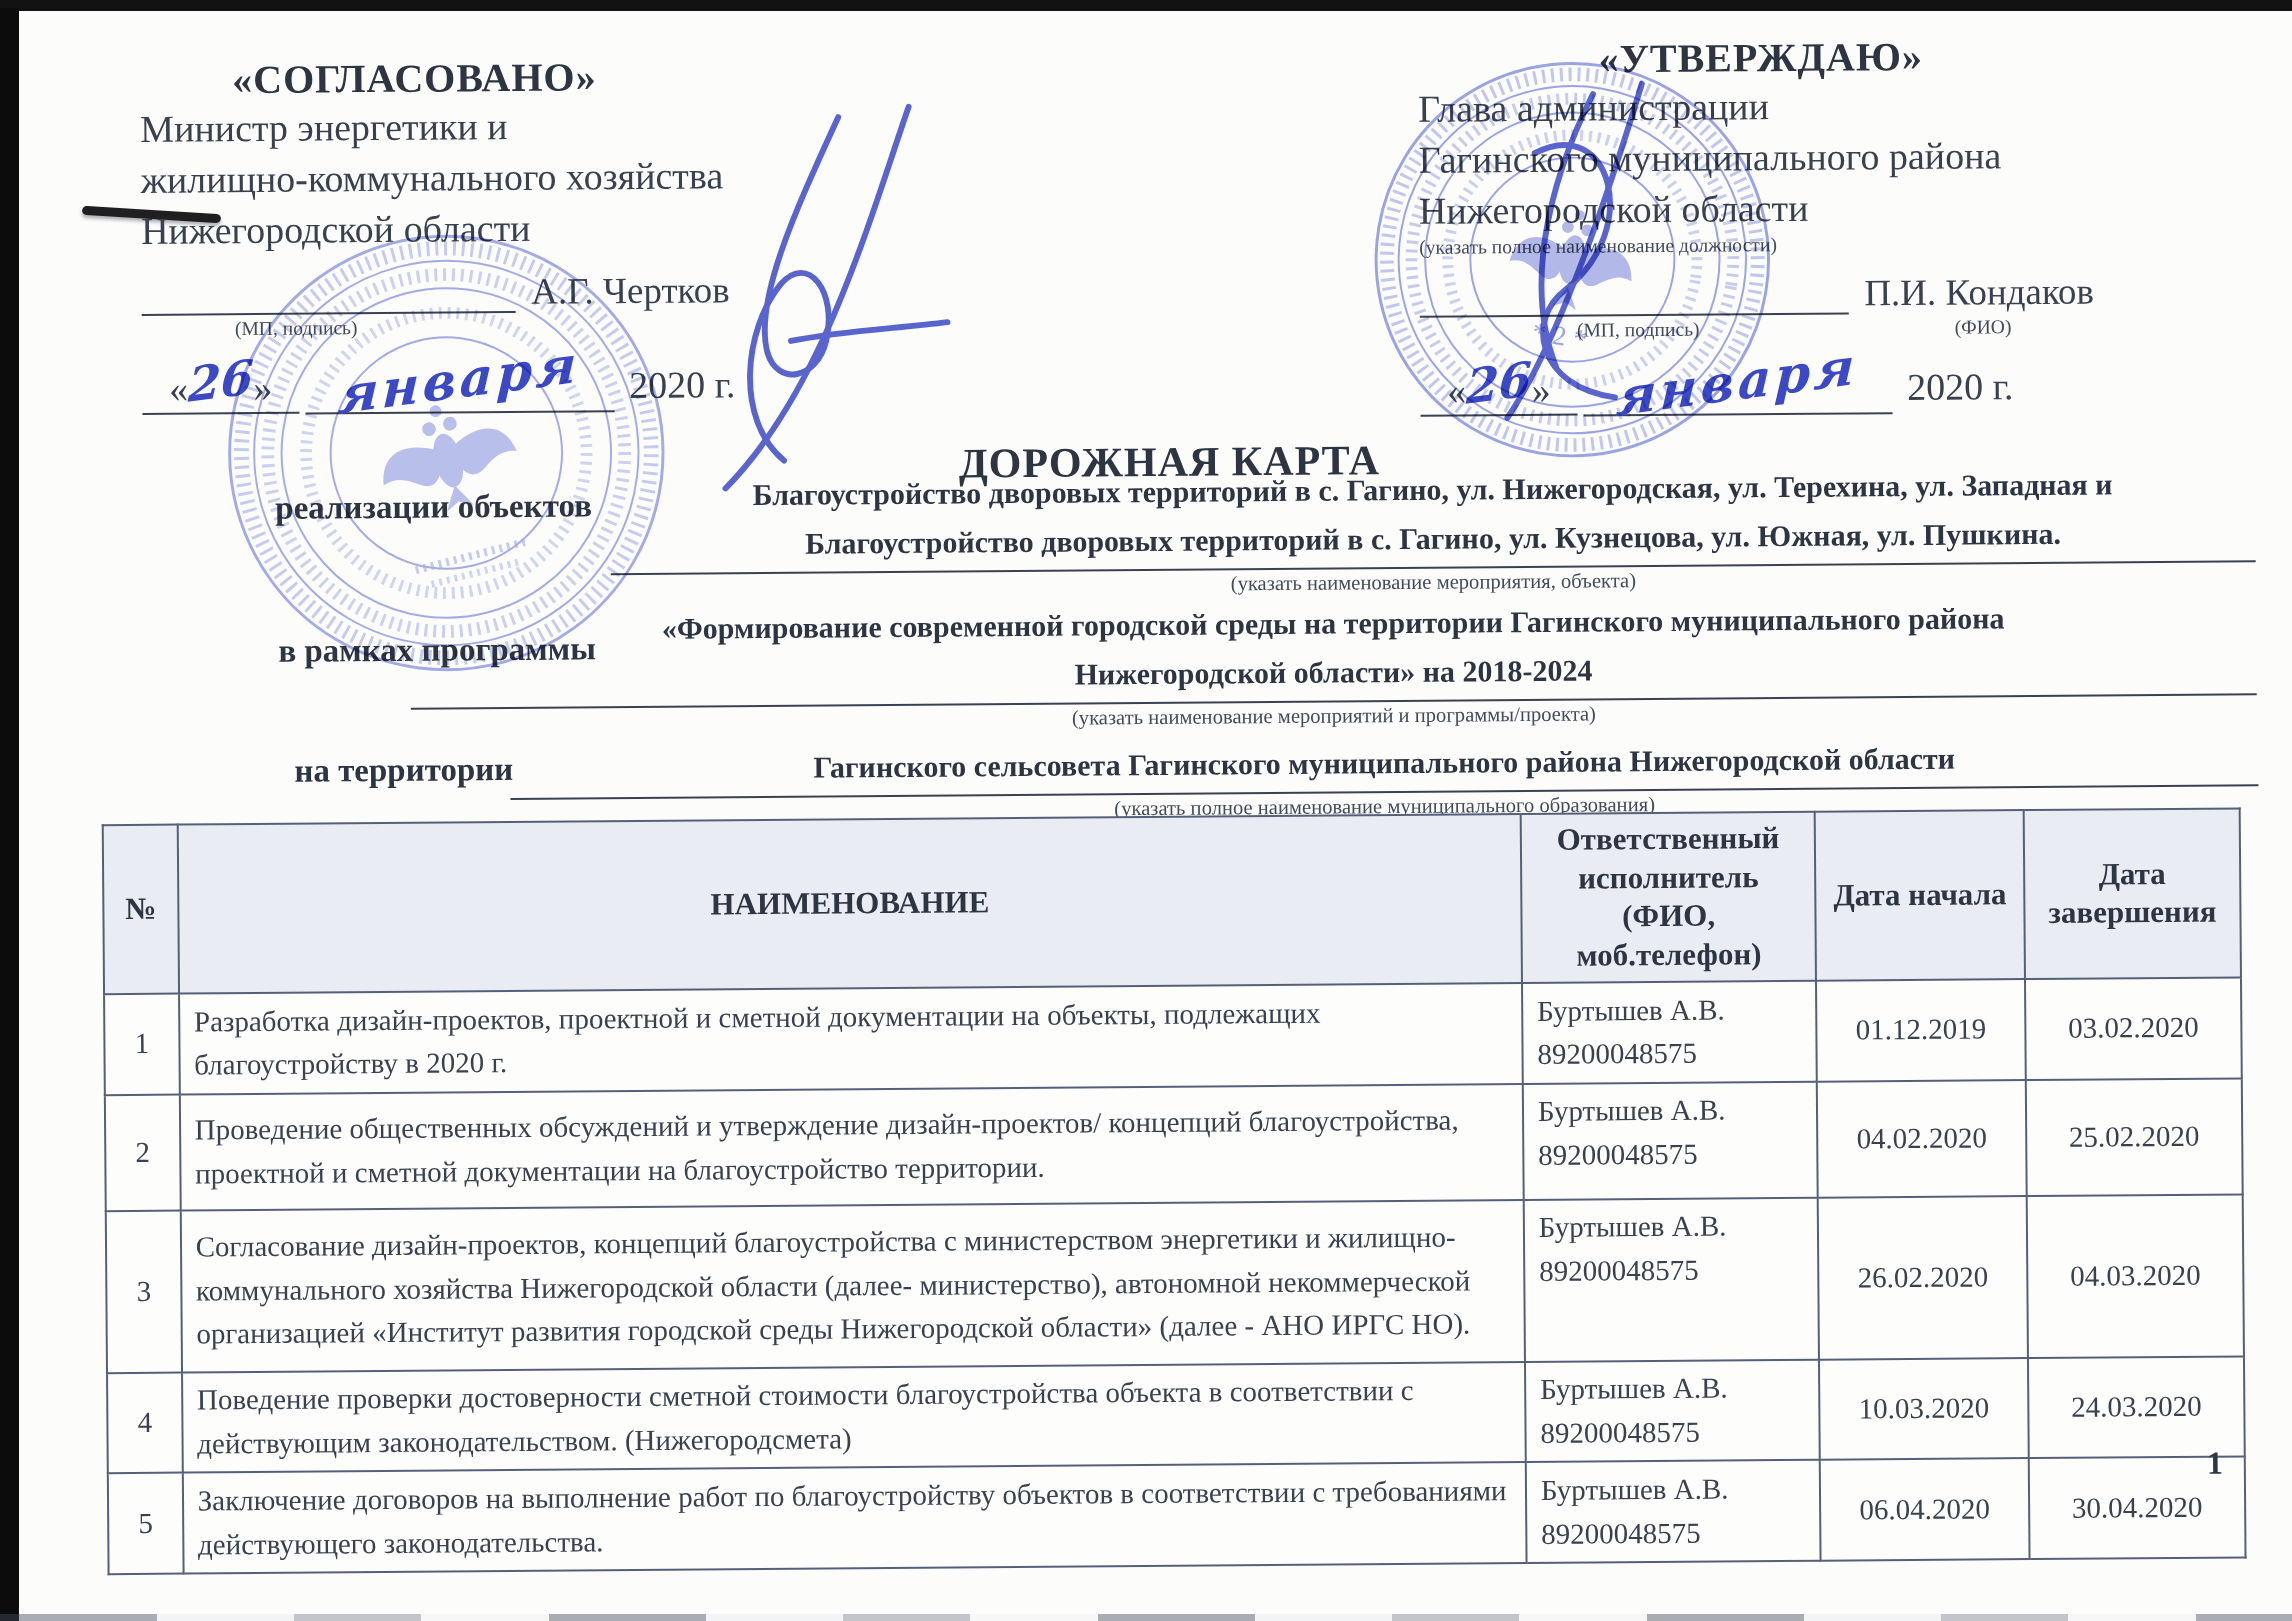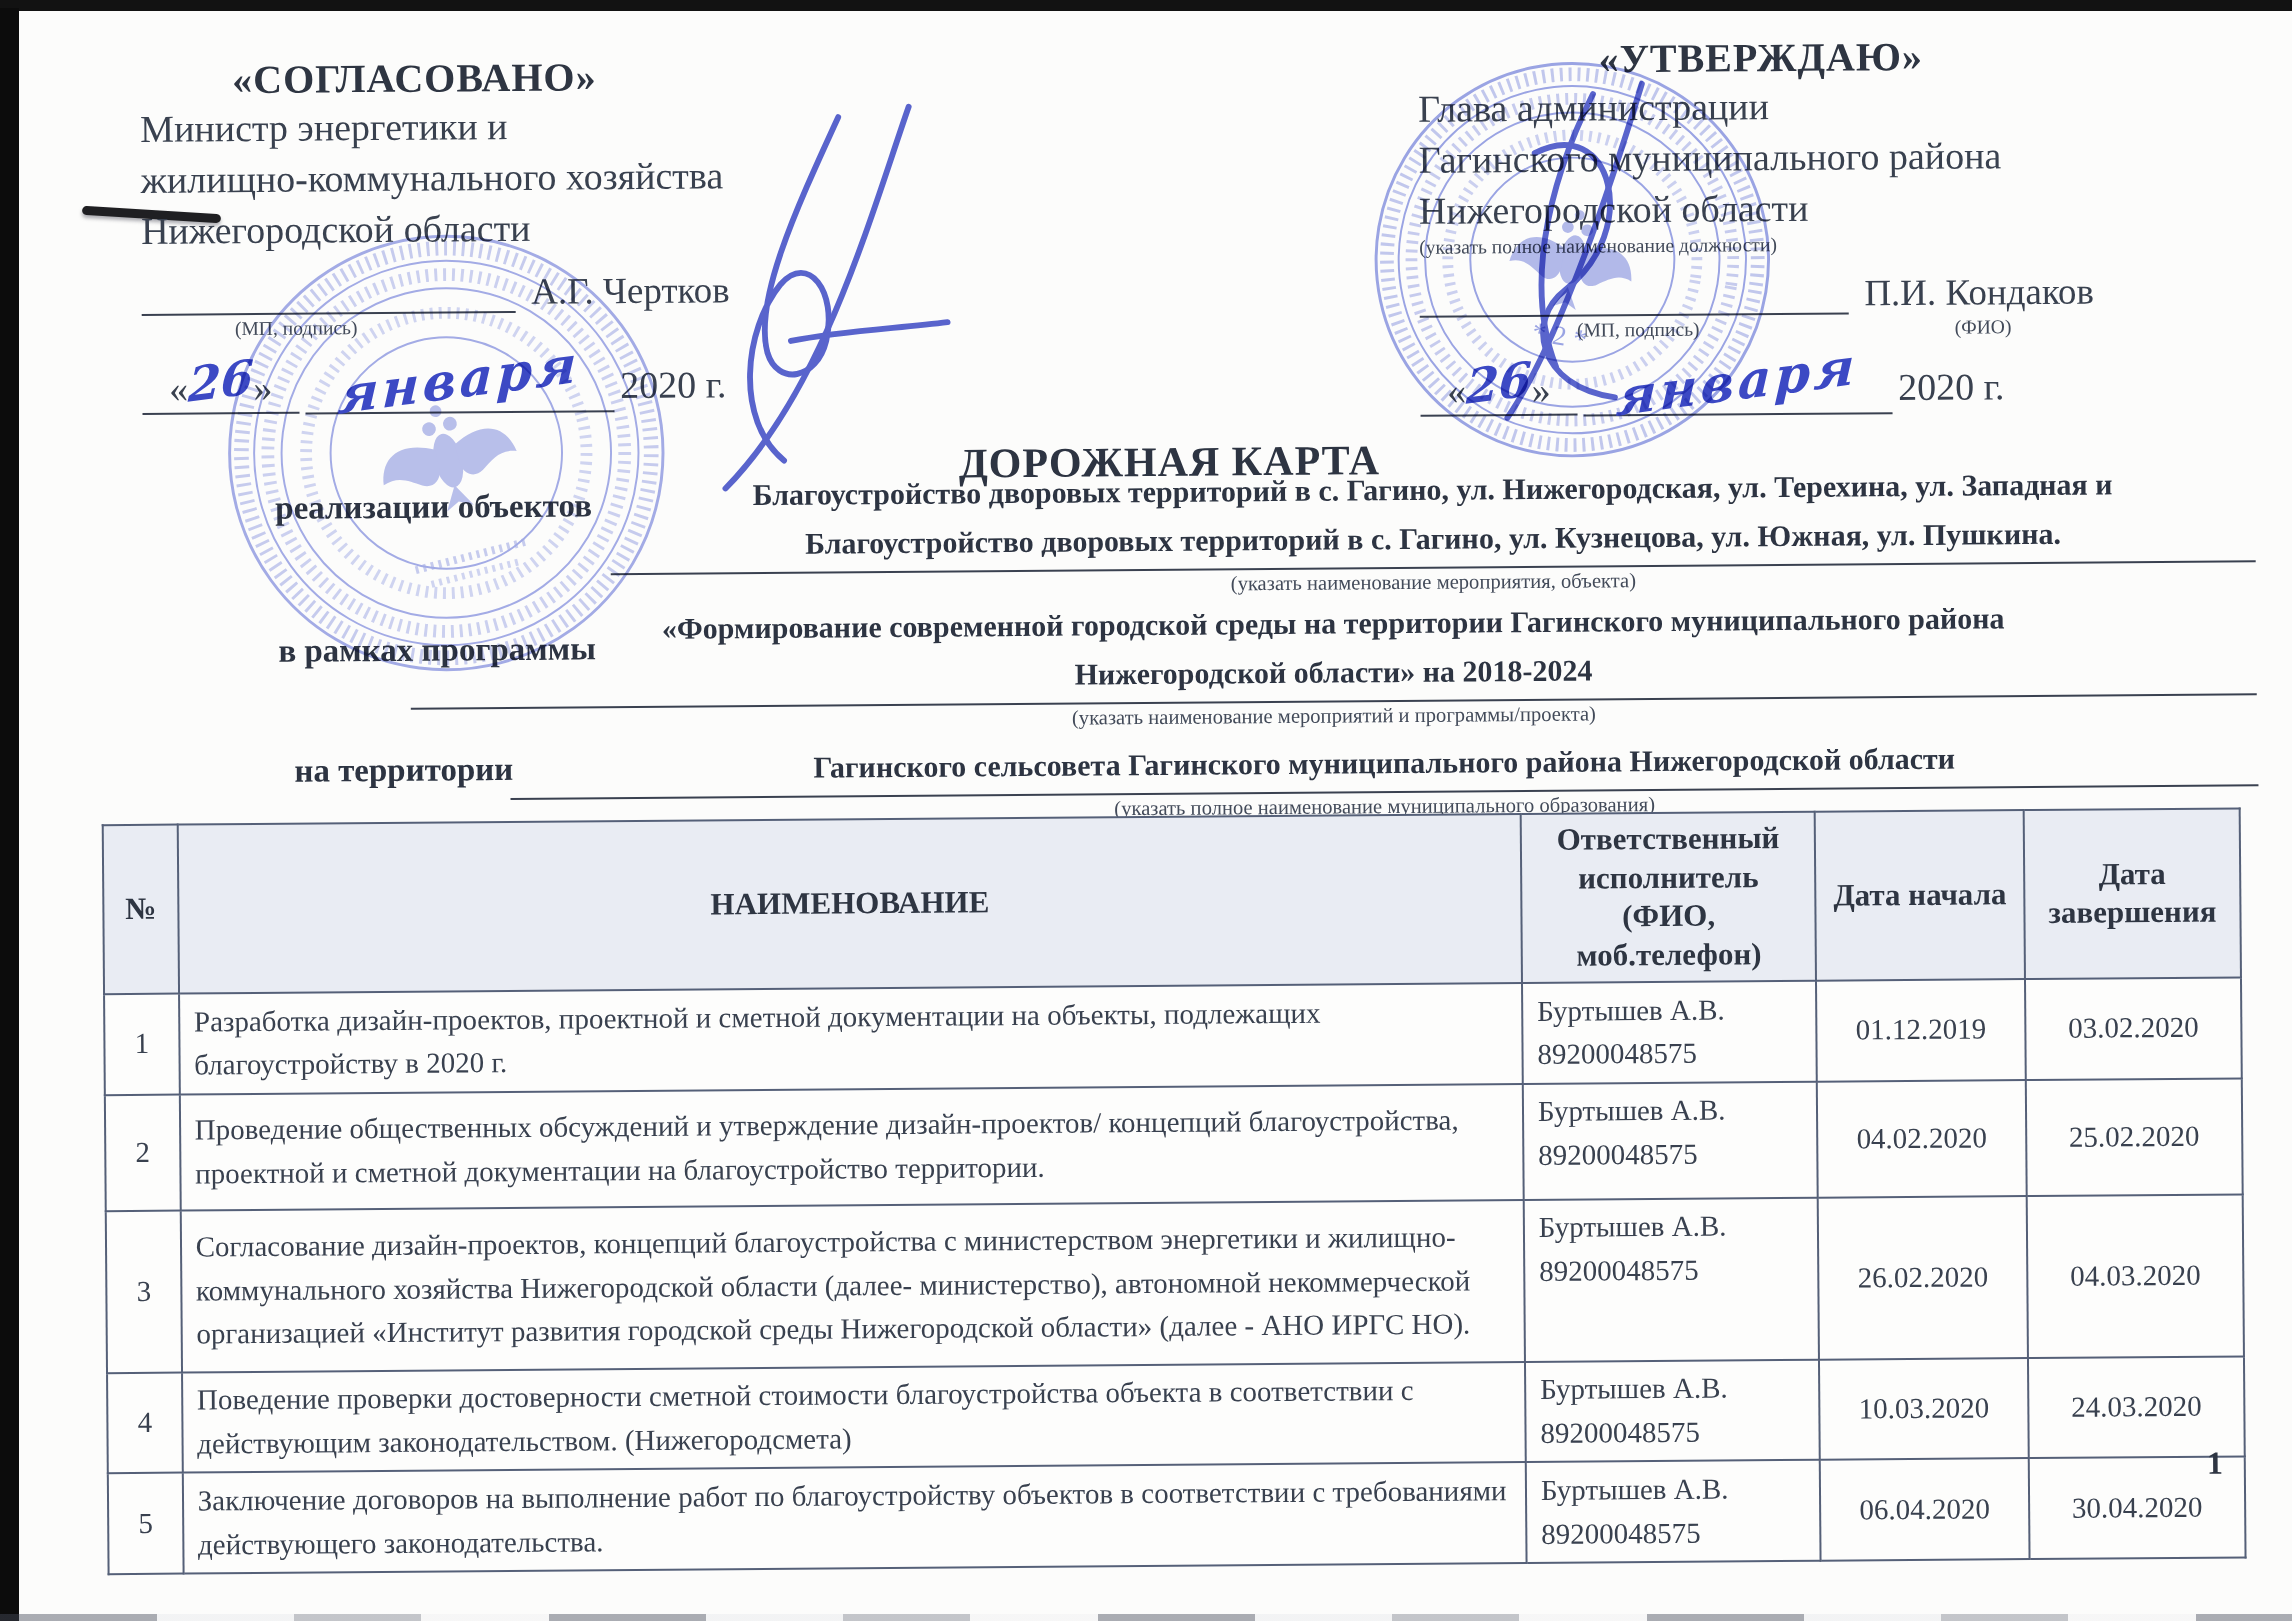--- a/index.html
+++ b/index.html
@@ -32,21 +32,21 @@
   .signame{font-size:37px;margin-left:15.7px;white-space:nowrap;}
   .caprow{display:flex;}
   .appr-left .caprow{margin-left:93px;margin-top:2.9px;}
   .appr-right .caprow{margin-top:2.9px;}
   .appr-right .cap-mp{margin-left:157px;}
   .appr-right .cap-fio{margin-left:255px;}
   .daterow{margin-top:13.7px;font-size:38px;white-space:nowrap;}
   .seg{display:inline-block;border-bottom:2px solid #3a4150;text-align:center;}
   .seg-day{min-width:157px;}
   .seg-month{min-width:309px;margin-left:5.9px;}
-  .year{margin-left:6px;}
+  .year{margin-left:15px;}
   .hw{display:inline-block;font-family:"DejaVu Serif",serif;font-style:italic;font-weight:bold;
       color:#3c49c4;transform:rotate(-7deg) skewX(-10deg);position:relative;top:-3.9px;}
   .hw-day{font-size:47px;}
   .hw-month{font-size:51px;letter-spacing:3.9px;top:-2px;}
 
   
   .doc-title{position:absolute;left:946px;top:410px;width:451px;text-align:center;
       font-size:42px;font-weight:bold;color:#2d3442;letter-spacing:1px;}
   .field{position:absolute;}
   .f-label{position:absolute;left:0;font-weight:bold;font-size:33px;color:#2d3442;white-space:nowrap;}

